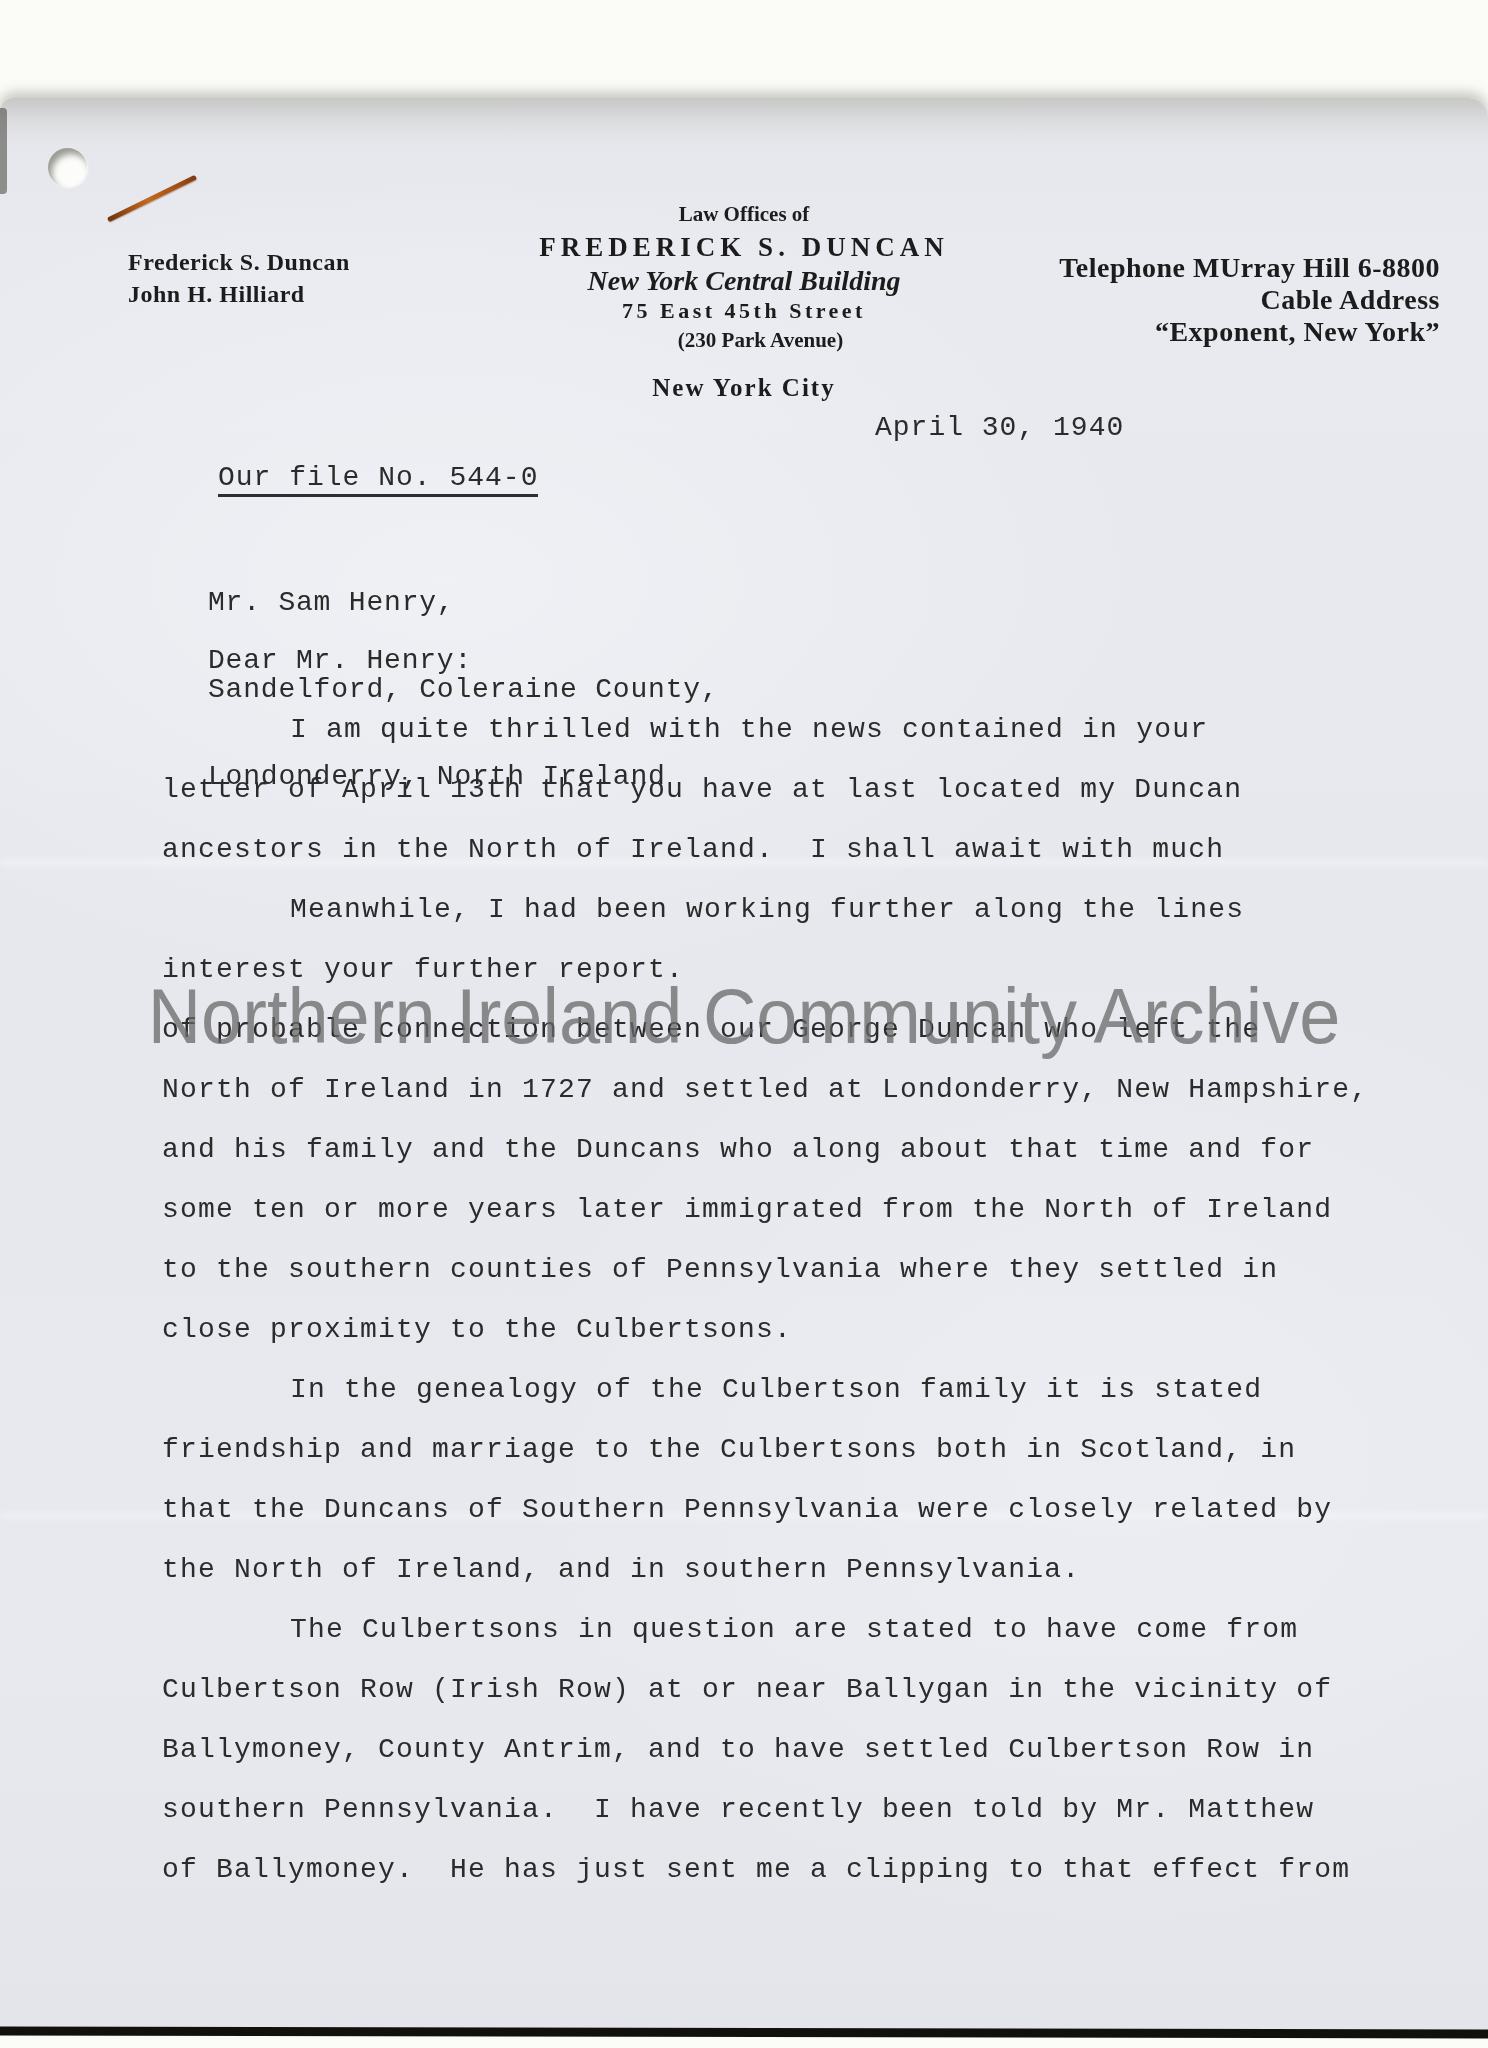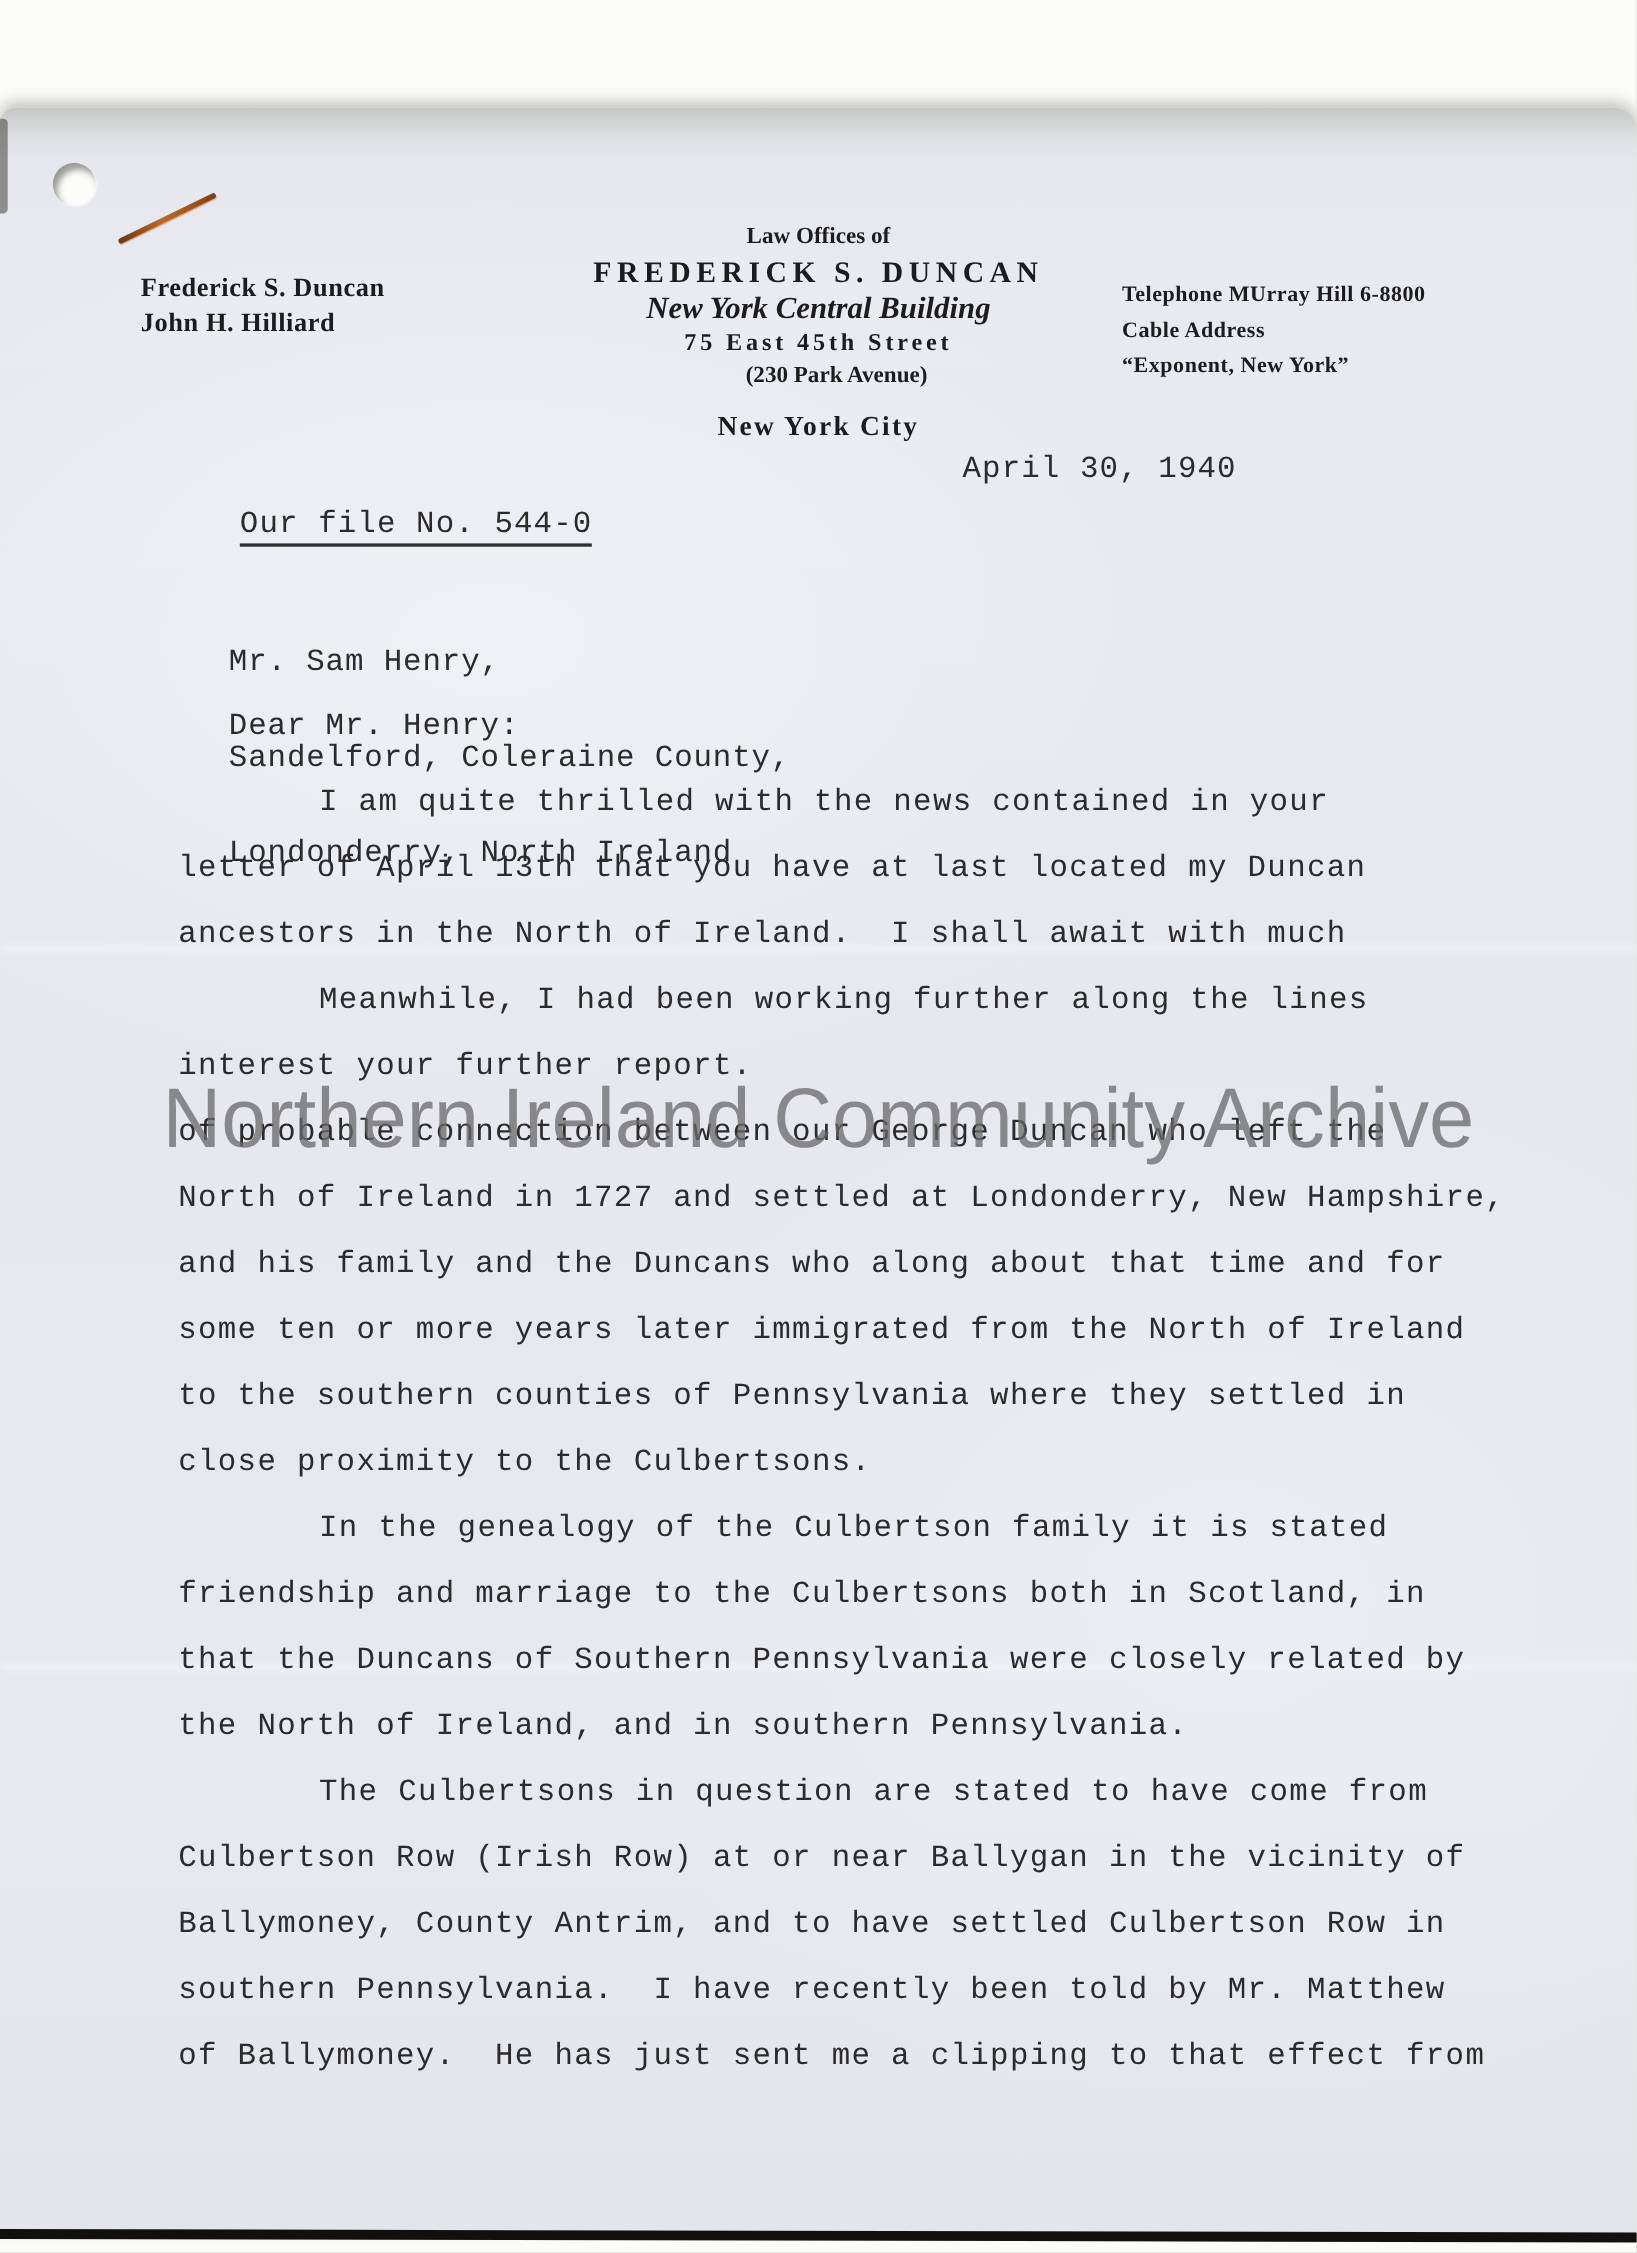--- a/index.html
+++ b/index.html
@@ -53,21 +53,21 @@
   
   .lh{color:#1c1c1c;font-family:"Liberation Serif", serif;font-weight:bold;}
   .lh-left{position:absolute;left:128px;top:148px;font-size:24px;line-height:32px;letter-spacing:0.5px;}
   .lh-center{position:absolute;left:0;top:104px;width:100%;text-align:center;}
   .lh-office{font-size:21px;line-height:24px;}
   .lh-firm{font-size:27px;line-height:30px;letter-spacing:5px;margin-top:6px;}
   .lh-bldg{font-size:28px;line-height:25px;margin-top:6px;font-style:italic;}
   .lh-street{font-size:22px;line-height:25px;letter-spacing:3.5px;margin-top:5px;}
   .lh-park{font-size:21px;line-height:24px;margin-top:5px;padding-left:33px;}
   .lh-city{font-size:25px;line-height:28px;letter-spacing:2px;margin-top:22px;}
-  .lh-right{position:absolute;left:1020px;top:154px;width:420px;text-align:left;font-size:20px;line-height:32px;letter-spacing:0.5px;}
+  .lh-right{position:absolute;left:1020px;top:154px;width:420px;text-align:right;font-size:28px;line-height:32px;letter-spacing:0.5px;}
   
   .typed{color:#2b2b2b;}
   .date-line{position:absolute;left:875px;top:314px;font-size:28px;letter-spacing:1px;}
   .file-ref{
     position:absolute;left:218px;top:364px;font-size:28px;letter-spacing:1px;
     border-bottom:3px solid #2e2e2e;padding-bottom:1px;
   }
   .recipient{position:absolute;left:208px;top:432px;font-size:28px;line-height:29px;letter-spacing:0.8px;white-space:pre;}
   .salutation{position:absolute;left:208px;top:547px;font-size:28px;letter-spacing:0.8px;}
   .body-text{position:absolute;left:162px;top:602px;font-size:28px;letter-spacing:1.2px;}

